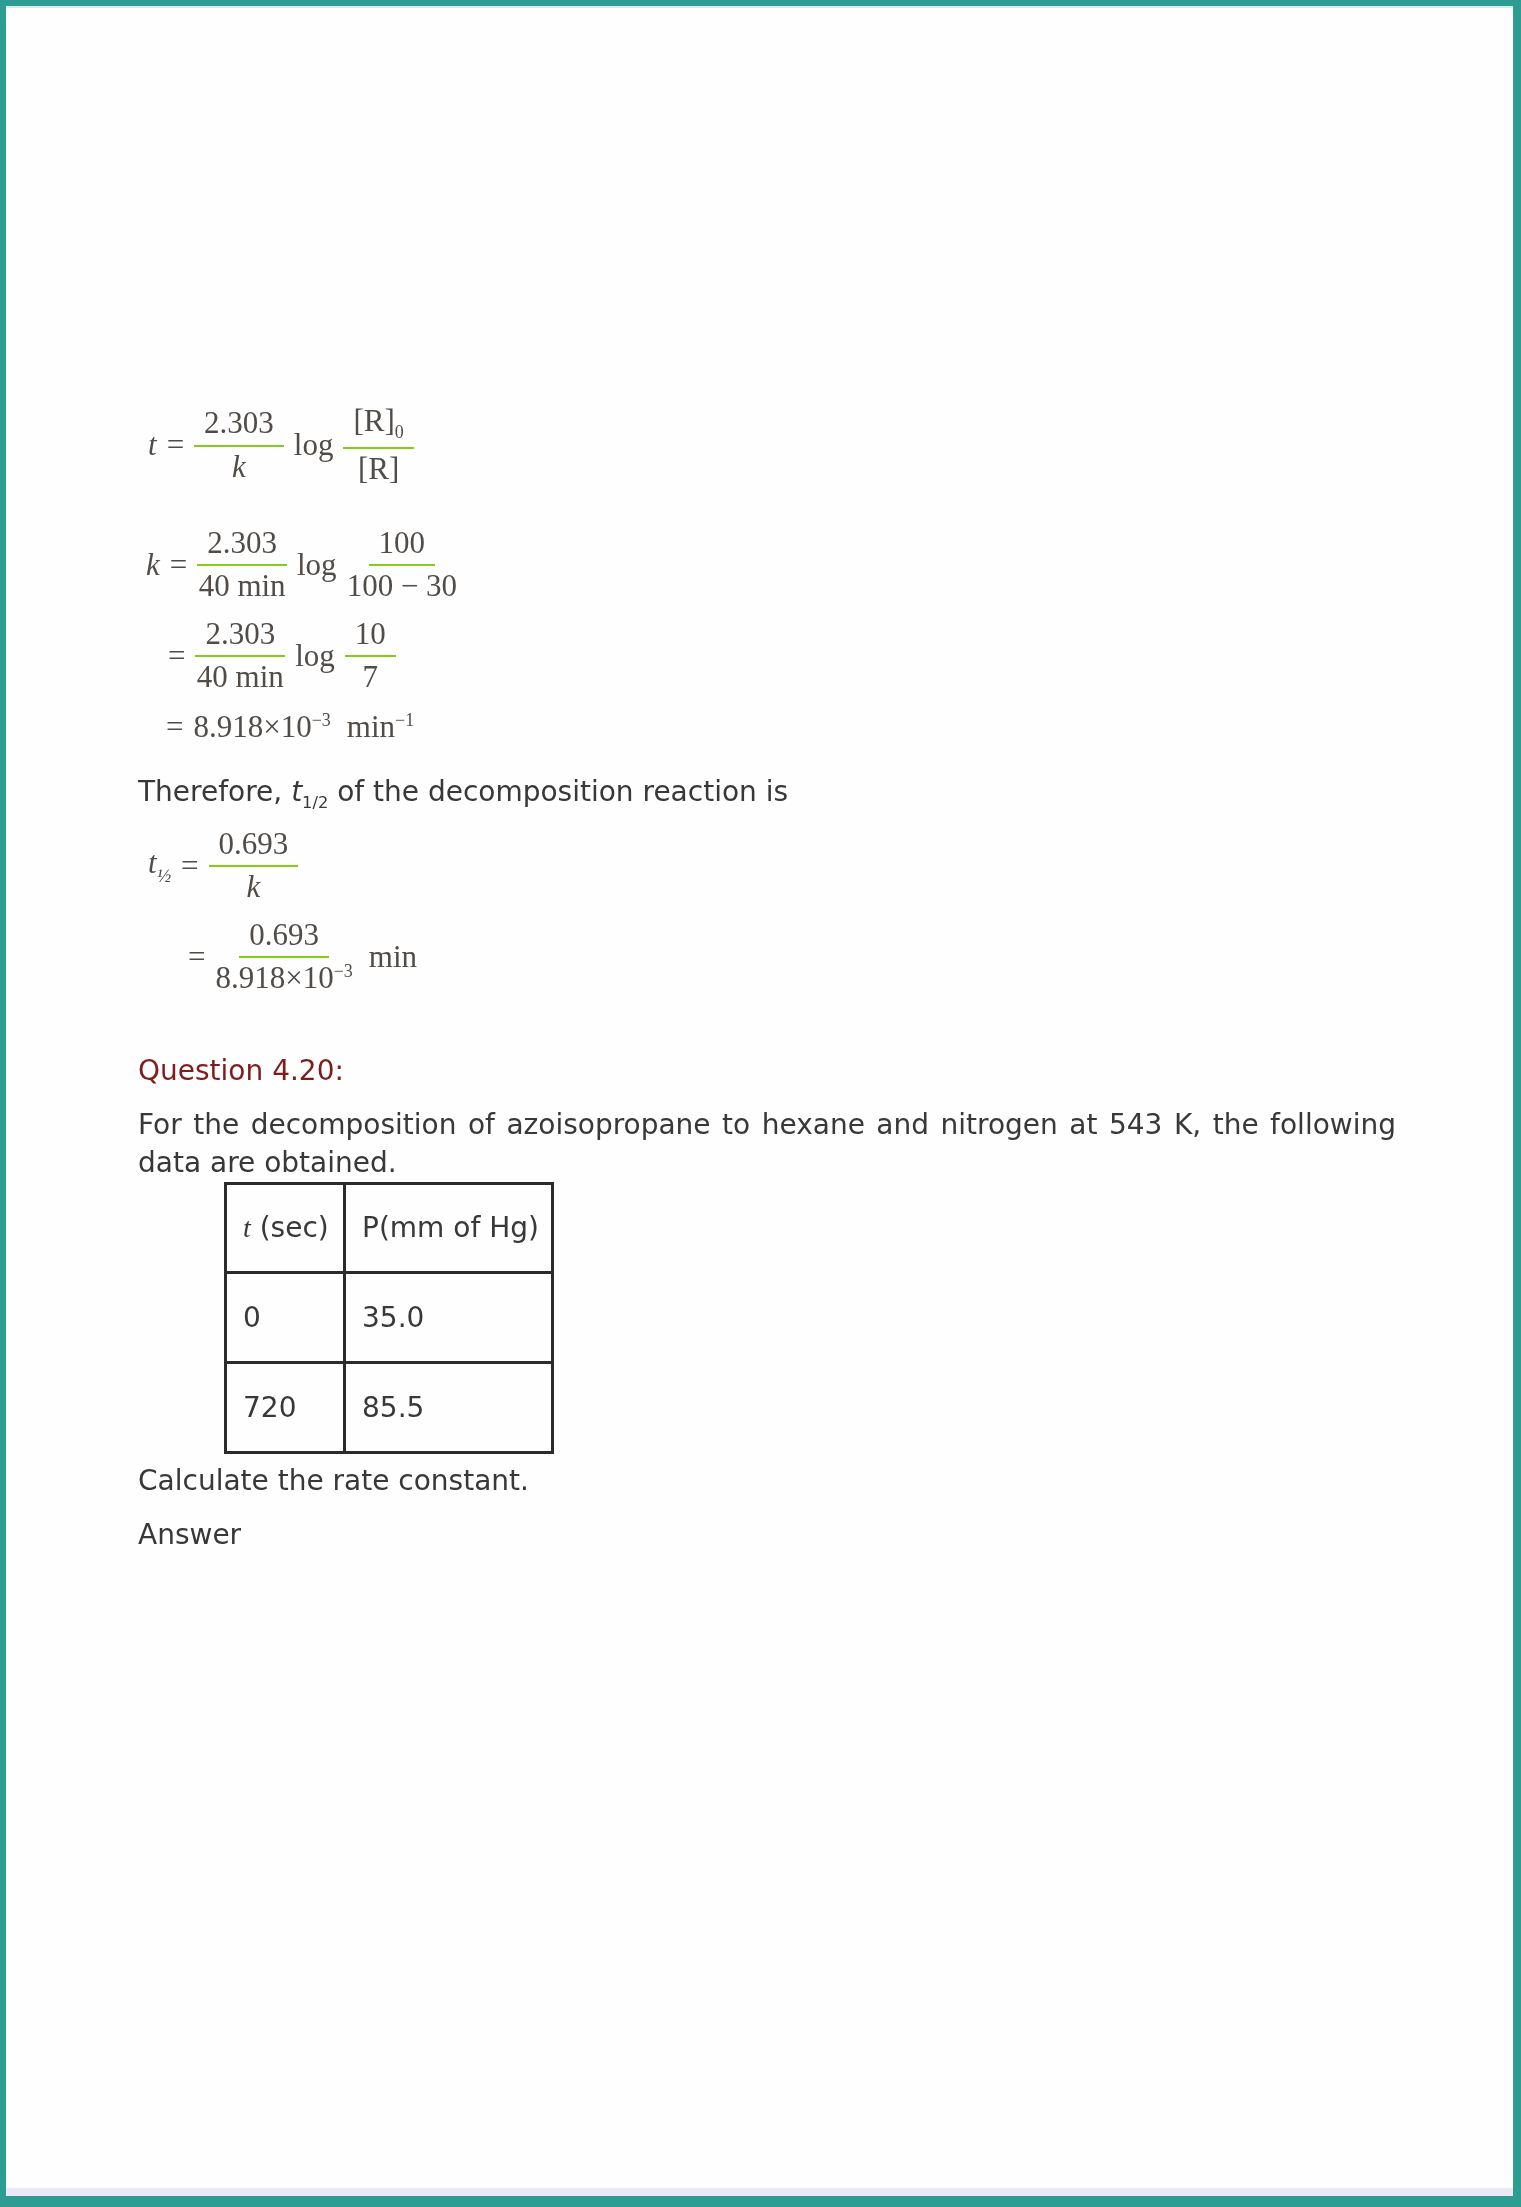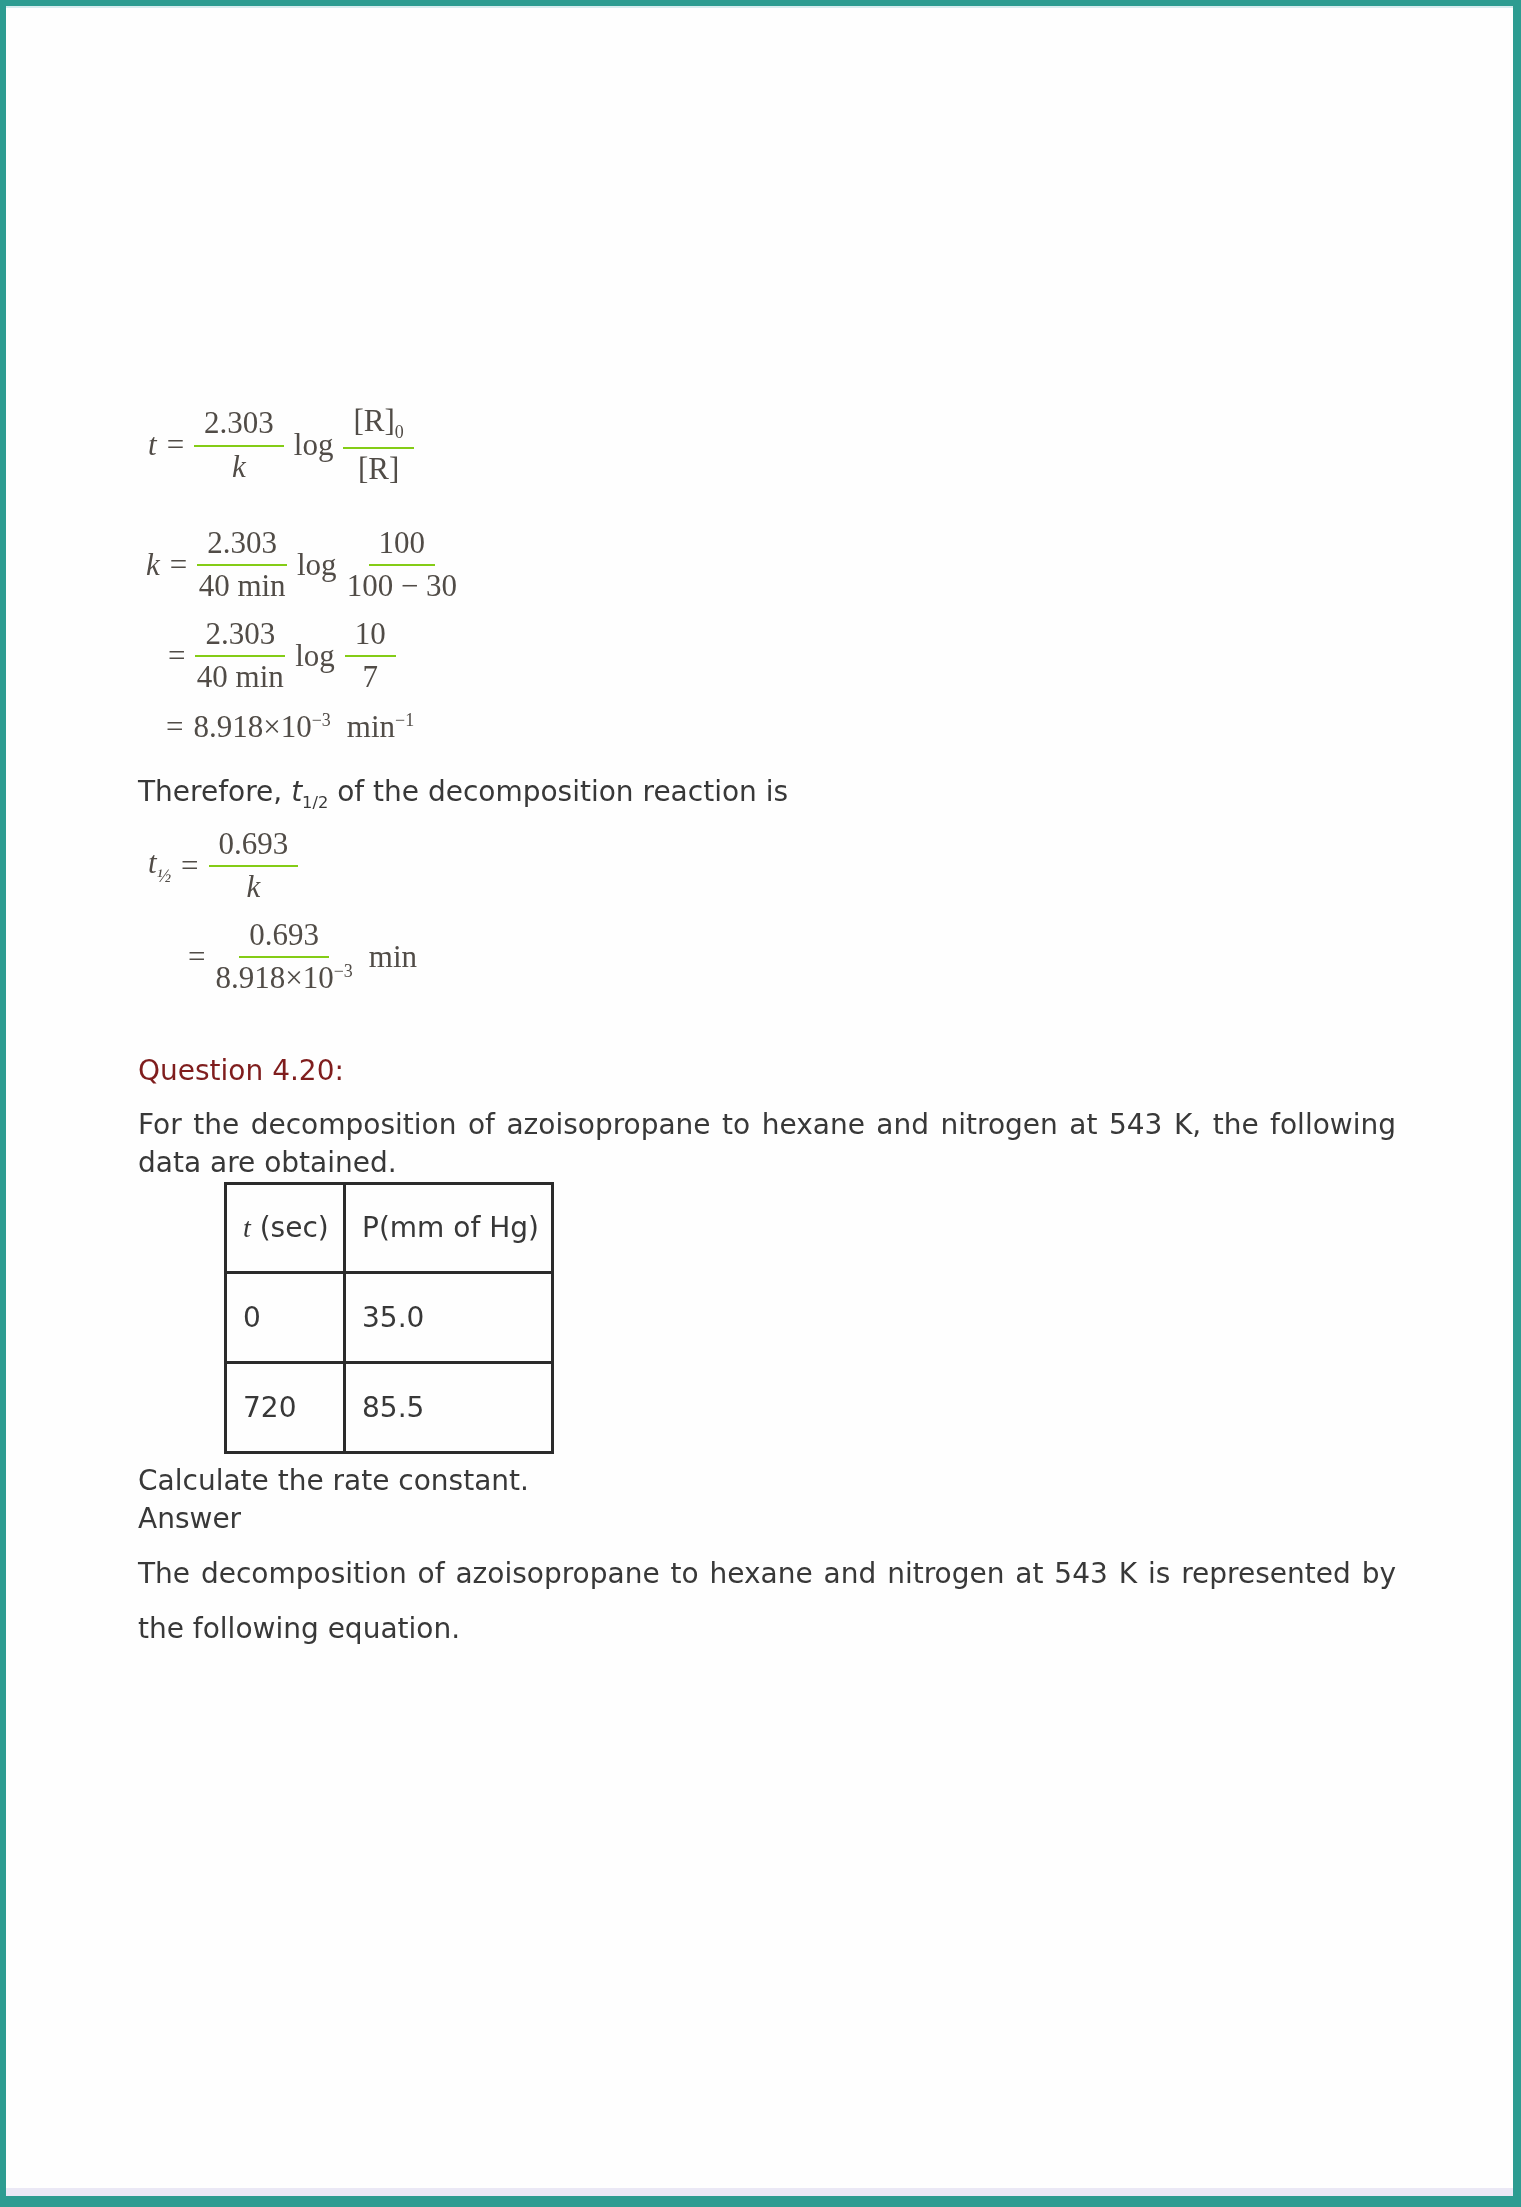--- a/index.html
+++ b/index.html
@@ -58,21 +58,21 @@
   .result { margin-top: 12px; line-height: 38px; }
   .qheading {
     margin-top: 56px;
     font-weight: normal;
     color: #7f1d1d;
     line-height: 38px;
   }
   .qintro { margin-top: 16px; line-height: 38px; }
   .just { text-align: justify; text-align-last: justify; }
   .calc { margin-top: 8px; line-height: 38px; }
-  .answer-label { margin-top: 0; line-height: 38px; }
+  .answer-label { margin-top: 16px; line-height: 38px; }
   .answer-para { margin-top: 8px; line-height: 55px; }
   
   table.datatable {
     border-collapse: collapse;
     margin: 0 0 0 86px;
     table-layout: fixed;
   }
   table.datatable th, table.datatable td {
     border: 3px solid #2b2b2b;
     text-align: left;
@@ -204,20 +204,16 @@
       </tr>
       <tr>
         <td>720</td>
         <td>85.5</td>
       </tr>
     </tbody>
       </table>
 
     <div class="calc">Calculate the rate constant.</div>
     <div class="answer-label">Answer</div>
-    <div class="answer-para">
-      <div class="just">The decomposition of azoisopropane to hexane and nitrogen at 543 K is represented by</div>
-      <div>the following equation.</div>
-    </div>
 
   </div>
 
 </div>
 
 </body></html>

